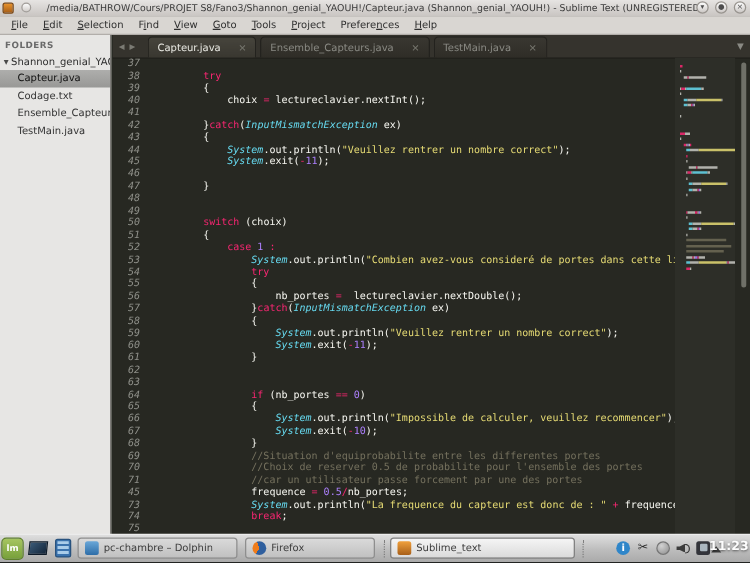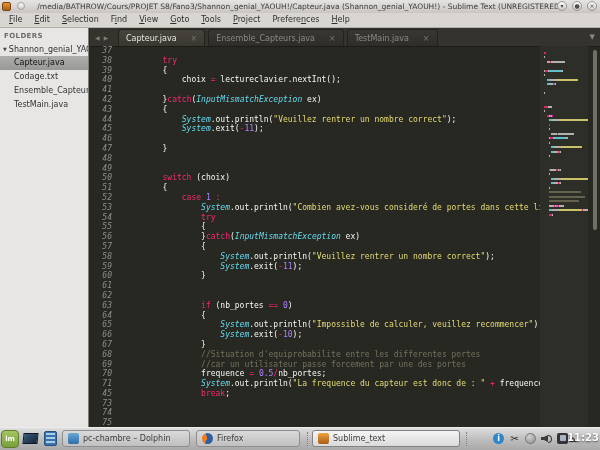--- a/index.html
+++ b/index.html
@@ -220,33 +220,35 @@
           <div class="cl"></div>
           <div class="cl"><span class="tk-p">        }</span></div>
           <div class="cl"></div>
           <div class="cl"></div>
           <div class="cl"><span class="tk-k">        switch</span><span class="tk-p"> (choix)</span></div>
           <div class="cl"><span class="tk-p">        {</span></div>
           <div class="cl"><span class="tk-k">            case</span><span class="tk-p"> </span><span class="tk-n">1</span><span class="tk-p"> </span><span class="tk-k">:</span></div>
           <div class="cl"><span class="tk-p">                </span><span class="tk-t">System</span><span class="tk-p">.out.println(</span><span class="tk-s">"Combien avez-vous consideré de portes dans cette liste"</span><span class="tk-p">);</span></div>
           <div class="cl"><span class="tk-k">                try</span></div>
           <div class="cl"><span class="tk-p">                {</span></div>
+          <div class="cl"><span class="tk-p">                    nb_portes </span><span class="tk-k">=</span><span class="tk-p">  lectureclavier.nextDouble();</span></div>
           <div class="cl"><span class="tk-p">                }</span><span class="tk-k">catch</span><span class="tk-p">(</span><span class="tk-t">InputMismatchException</span><span class="tk-p"> ex)</span></div>
           <div class="cl"><span class="tk-p">                {</span></div>
           <div class="cl"><span class="tk-p">                    </span><span class="tk-t">System</span><span class="tk-p">.out.println(</span><span class="tk-s">"Veuillez rentrer un nombre correct"</span><span class="tk-p">);</span></div>
           <div class="cl"><span class="tk-p">                    </span><span class="tk-t">System</span><span class="tk-p">.exit(</span><span class="tk-k">-</span><span class="tk-n">11</span><span class="tk-p">);</span></div>
           <div class="cl"><span class="tk-p">                }</span></div>
           <div class="cl"></div>
           <div class="cl"></div>
           <div class="cl"><span class="tk-k">                if</span><span class="tk-p"> (nb_portes </span><span class="tk-k">==</span><span class="tk-p"> </span><span class="tk-n">0</span><span class="tk-p">)</span></div>
           <div class="cl"><span class="tk-p">                {</span></div>
           <div class="cl"><span class="tk-p">                    </span><span class="tk-t">System</span><span class="tk-p">.out.println(</span><span class="tk-s">"Impossible de calculer, veuillez recommencer"</span><span class="tk-p">);</span></div>
           <div class="cl"><span class="tk-p">                    </span><span class="tk-t">System</span><span class="tk-p">.exit(</span><span class="tk-k">-</span><span class="tk-n">10</span><span class="tk-p">);</span></div>
           <div class="cl"><span class="tk-p">                }</span></div>
           <div class="cl"><span class="tk-c">                //Situation d'equiprobabilite entre les differentes portes</span></div>
+          <div class="cl"><span class="tk-c">                //Choix de reserver 0.5 de probabilite pour l'ensemble des portes</span></div>
           <div class="cl"><span class="tk-c">                //car un utilisateur passe forcement par une des portes</span></div>
           <div class="cl"><span class="tk-p">                frequence </span><span class="tk-k">=</span><span class="tk-p"> </span><span class="tk-n">0.5</span><span class="tk-k">/</span><span class="tk-p">nb_portes;</span></div>
           <div class="cl"><span class="tk-p">                </span><span class="tk-t">System</span><span class="tk-p">.out.println(</span><span class="tk-s">"La frequence du capteur est donc de : "</span><span class="tk-p"> </span><span class="tk-k">+</span><span class="tk-p"> frequence);</span></div>
           <div class="cl"><span class="tk-k">                break</span><span class="tk-p">;</span></div>
           <div class="cl"></div>
         </div>
       <div class="minimap" id="minimap">
           <div class="mrow"></div>
           <div class="mrow"><span class="mseg bg-e" style="width: 4.4px;"></span><span class="mseg bg-k" style="width: 1.65px;"></span></div>
           <div class="mrow"><span class="mseg bg-e" style="width: 4.4px;"></span><span class="mseg bg-p" style="width: 1px;"></span></div>

